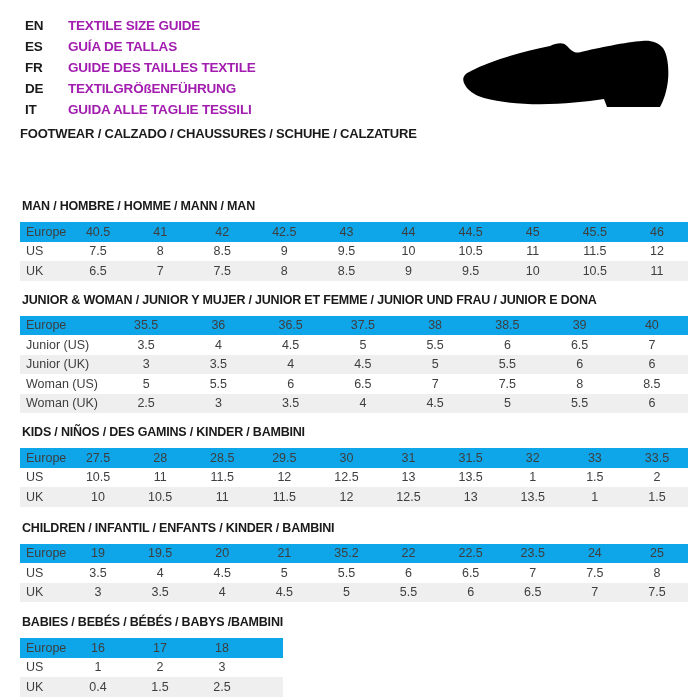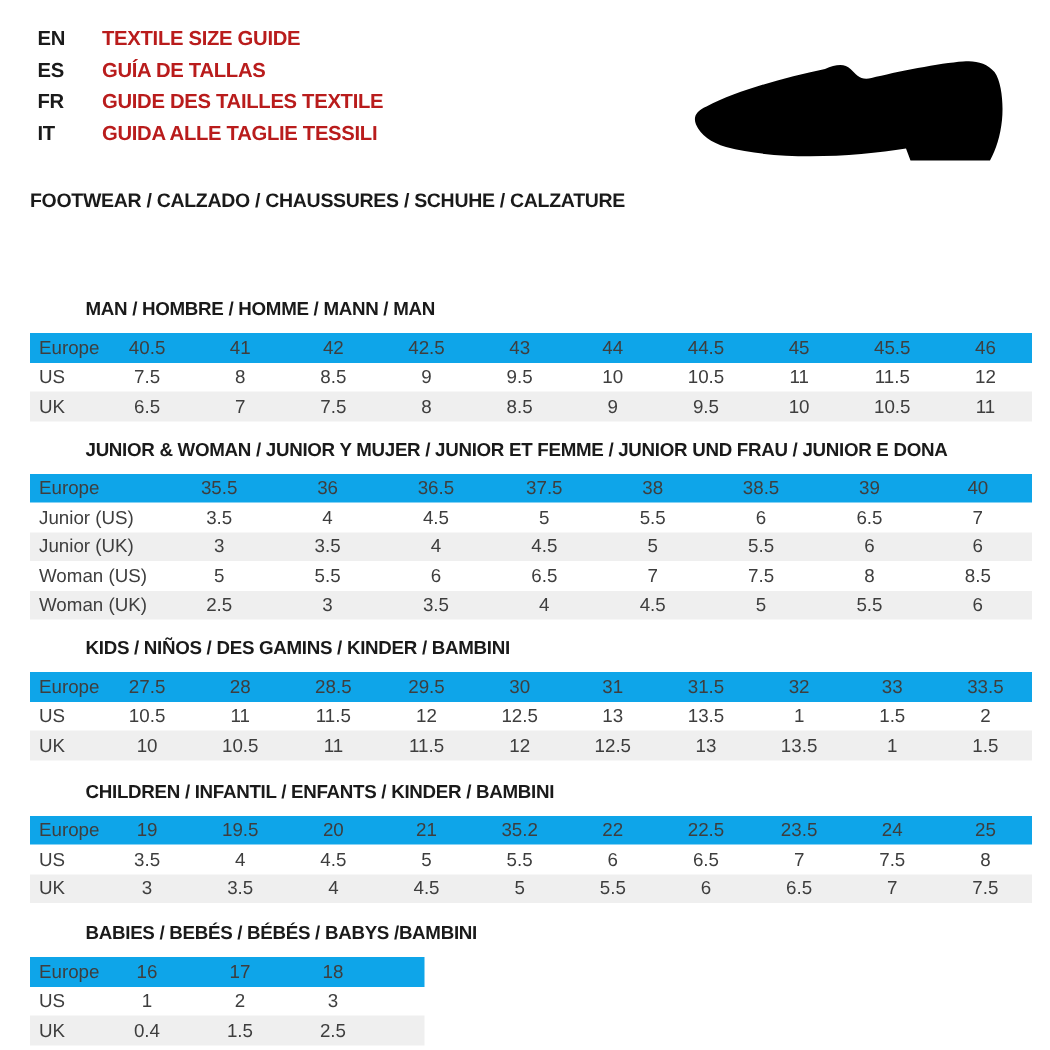--- a/index.html
+++ b/index.html
@@ -12,40 +12,40 @@
   }
   .page { position:relative; width:700px; height:700px; background:#fff; overflow:hidden; }
 
   
   .lang-list { position:absolute; top:15px; left:25px; }
   .lang-row { display:flex; height:21px; align-items:center; }
   .lang-code {
     width:43px; font-weight:bold; font-size:13.5px; color:#1a1a1a;
     letter-spacing:-0.2px;
   }
-  .lang-label { font-weight:bold; font-size:13.5px; color:#b91c1c; letter-spacing:-0.2px; }
+  .lang-label { font-weight:bold; font-size:13.5px; color:#a21caf; letter-spacing:-0.2px; }
 
   .category-line {
     position:absolute; top:126px; left:20px;
     font-weight:bold; font-size:13px; color:#1a1a1a; letter-spacing:-0.2px;
   }
 
   .shoe { position:absolute; top:40px; left:462px; width:210px; height:72px; }
   .shoe svg { display:block; width:210px; height:72px; }
 
   
   .sections { position:absolute; top:199px; left:20px; width:668px; }
   section { margin:0; }
   .sec-junior   { margin-top:12px; }
   .sec-kids     { margin-top:12px; }
   .sec-children { margin-top:14px; }
   .sec-babies   { margin-top:13px; }
   .stitle {
     font-size:12.5px; font-weight:bold; color:#1a1a1a;
-    letter-spacing:-0.2px; line-height:14px; margin-bottom:9px; padding-left:2px;margin-left:35px;
+    letter-spacing:-0.2px; line-height:14px; margin-bottom:9px; padding-left:2px;
   }
 
   .size-table { width:668px; }
   .size-table.t-babies { width:263px; }
 
   .trow { display:grid; height:19.5px; align-items:center; font-size:12.5px; color:#3e3e3e; }
   .t-cols10 .trow { grid-template-columns:47px repeat(10, 1fr); }
   .t-cols8  .trow { grid-template-columns:90px repeat(8, 1fr); }
   .t-babies .trow { grid-template-columns:47px 62px 62px 62px 1fr; }
 
@@ -65,20 +65,24 @@
       <span class="lang-code">EN</span>
       <span class="lang-label">TEXTILE SIZE GUIDE</span>
     </div>
     <div class="lang-row">
       <span class="lang-code">ES</span>
       <span class="lang-label">GUÍA DE TALLAS</span>
     </div>
     <div class="lang-row">
       <span class="lang-code">FR</span>
       <span class="lang-label">GUIDE DES TAILLES TEXTILE</span>
+    </div>
+    <div class="lang-row">
+      <span class="lang-code">DE</span>
+      <span class="lang-label">TEXTILGRÖßENFÜHRUNG</span>
     </div>
     <div class="lang-row">
       <span class="lang-code">IT</span>
       <span class="lang-label">GUIDA ALLE TAGLIE TESSILI</span>
     </div>
   </div>
 
   <div class="shoe">
     <svg viewBox="0 0 210 72" xmlns="http://www.w3.org/2000/svg" aria-hidden="true">
       <path fill="#000000" d="M2 43

